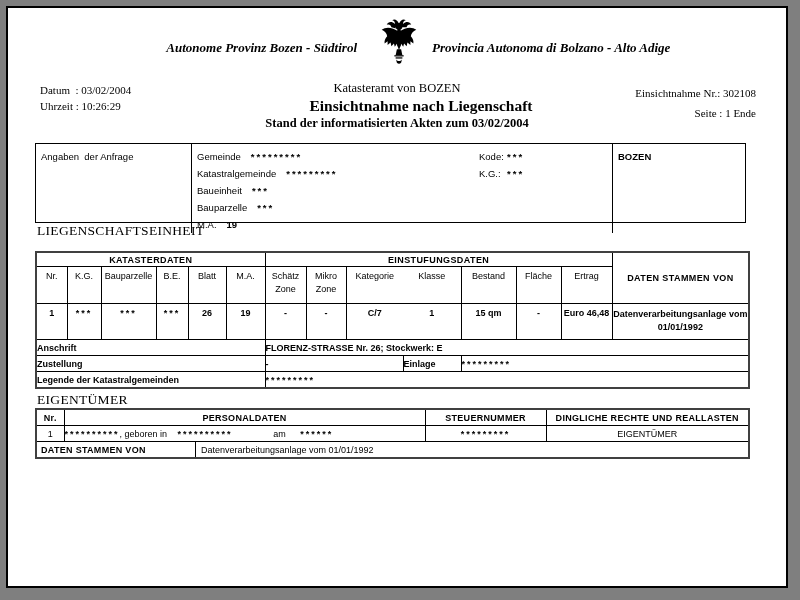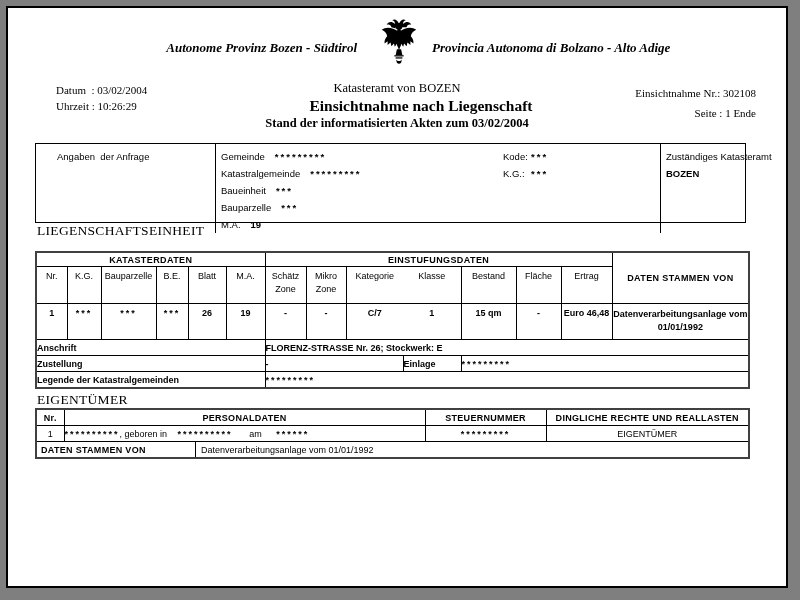--- a/index.html
+++ b/index.html
@@ -1,34 +1,34 @@
 <!DOCTYPE html>
 <html><head>
 <meta charset="utf-8">
 <style>
   html,body{margin:0;padding:0;}
   body{width:800px;height:600px;background:#7f7f7f;font-family:"Liberation Sans",sans-serif;color:#000;position:relative;overflow:hidden;}
   .page{position:absolute;left:6px;top:6px;width:778px;height:578px;background:#fff;border:2px solid #000;box-sizing:content-box;}
   .abs{position:absolute;}
-  .pre{white-space:pre;margin-left:16px;}
+  .pre{white-space:pre;}
   
   .prov{font-family:"Liberation Serif",serif;font-style:italic;font-weight:bold;font-size:13px;}
   .prov-left{left:0;top:32px;width:349px;text-align:right;}
   .prov-right{left:424px;top:32px;}
   .eagle{left:372px;top:8px;}
   
   .serif{font-family:"Liberation Serif",serif;}
   .meta-left{left:32px;top:74px;font-size:11px;line-height:16px;}
   .meta-center{left:0;top:73px;width:778px;text-align:center;}
   .mc1{font-size:12.5px;}
   .mc2{font-size:15.5px;font-weight:bold;margin-top:1px;padding-left:48px;}
   .mc3{font-size:12.5px;font-weight:bold;margin-top:1px;}
   .meta-right{right:30px;top:75px;font-size:11px;line-height:20px;text-align:right;}
   
-  .anfrage{left:27px;top:135px;width:711px;height:80px;border:1px solid #000;box-sizing:border-box;display:grid;grid-template-columns:155px 421px 133px;font-size:9.5px;gap:24px;}
+  .anfrage{left:27px;top:135px;width:711px;height:80px;border:1px solid #000;box-sizing:border-box;display:grid;grid-template-columns:155px 421px 133px;font-size:9.5px;}
   .an-cell{padding:4px 5px 0 5px;line-height:17px;position:relative;}
   .an-c2,.an-c3{border-left:1px solid #000;}
   .an-val{font-weight:bold;letter-spacing:2px;margin-left:10px;}
   .an-codes{position:absolute;left:287px;top:4px;line-height:17px;}
   .an-codes .cl{display:inline-block;width:28px;}
   
   .sect{font-family:"Liberation Serif",serif;font-size:13.5px;letter-spacing:.3px;}
   .l-head{left:29px;top:215px;}
   .e-head{left:29px;top:384px;}
   
@@ -44,21 +44,21 @@
   tr.lbl td{height:15px;vertical-align:middle;padding:0 0;font-weight:bold;text-align:left;}
   td.plain{font-weight:normal;}
   .stars{letter-spacing:2px;font-weight:bold;}
   .nbr{border-right:none !important;}
   .nbl{border-left:none !important;}
   
   tr.ehdr td{height:15px;text-align:center;vertical-align:middle;font-weight:bold;letter-spacing:.3px;}
   tr.edat td{height:15px;vertical-align:middle;}
   .personal{padding-left:4px;}
   .personal .gap1{margin-left:8px;}
-  .personal .gap2{margin-left:14px;text-align:center;}
+  .personal .gap2{margin-left:38px;text-align:center;}
   .personal .gap3{margin-left:12px;}
   td.center{text-align:center;}
   .ft{display:flex;height:15px;align-items:center;}
   .ft-label{width:159px;border-right:1px solid #000;height:100%;display:flex;align-items:center;padding-left:4px;box-sizing:border-box;font-weight:bold;letter-spacing:.3px;}
   .ft-value{padding-left:5px;}
   .footnote{left:32px;top:452px;font-size:9.5px;}
 </style>
 </head>
 <body>
 
@@ -105,21 +105,20 @@
       <div><span>Katastralgemeinde</span><span class="an-val">*********</span></div>
       <div><span>Baueinheit</span><span class="an-val">***</span></div>
       <div><span>Bauparzelle</span><span class="an-val">***</span></div>
       <div><span>M.A.</span><span class="an-val" style="letter-spacing:0;">19</span></div>
       <div class="an-codes">
         <div><span class="cl">Kode:</span><span class="stars">***</span></div>
         <div><span class="cl">K.G.:</span><span class="stars">***</span></div>
       </div>
     </div>
     <div class="an-cell an-c3">
-      <div>Zuständiges Katasteramt</div>
       <div style="font-weight:bold;">BOZEN</div>
     </div>
   </div>
 
   <div class="abs sect l-head">LIEGENSCHAFTSEINHEIT</div>
 
   <table class="abs t l-table">
     <colgroup>
       <col style="width:31px">
         <col style="width:34px">

